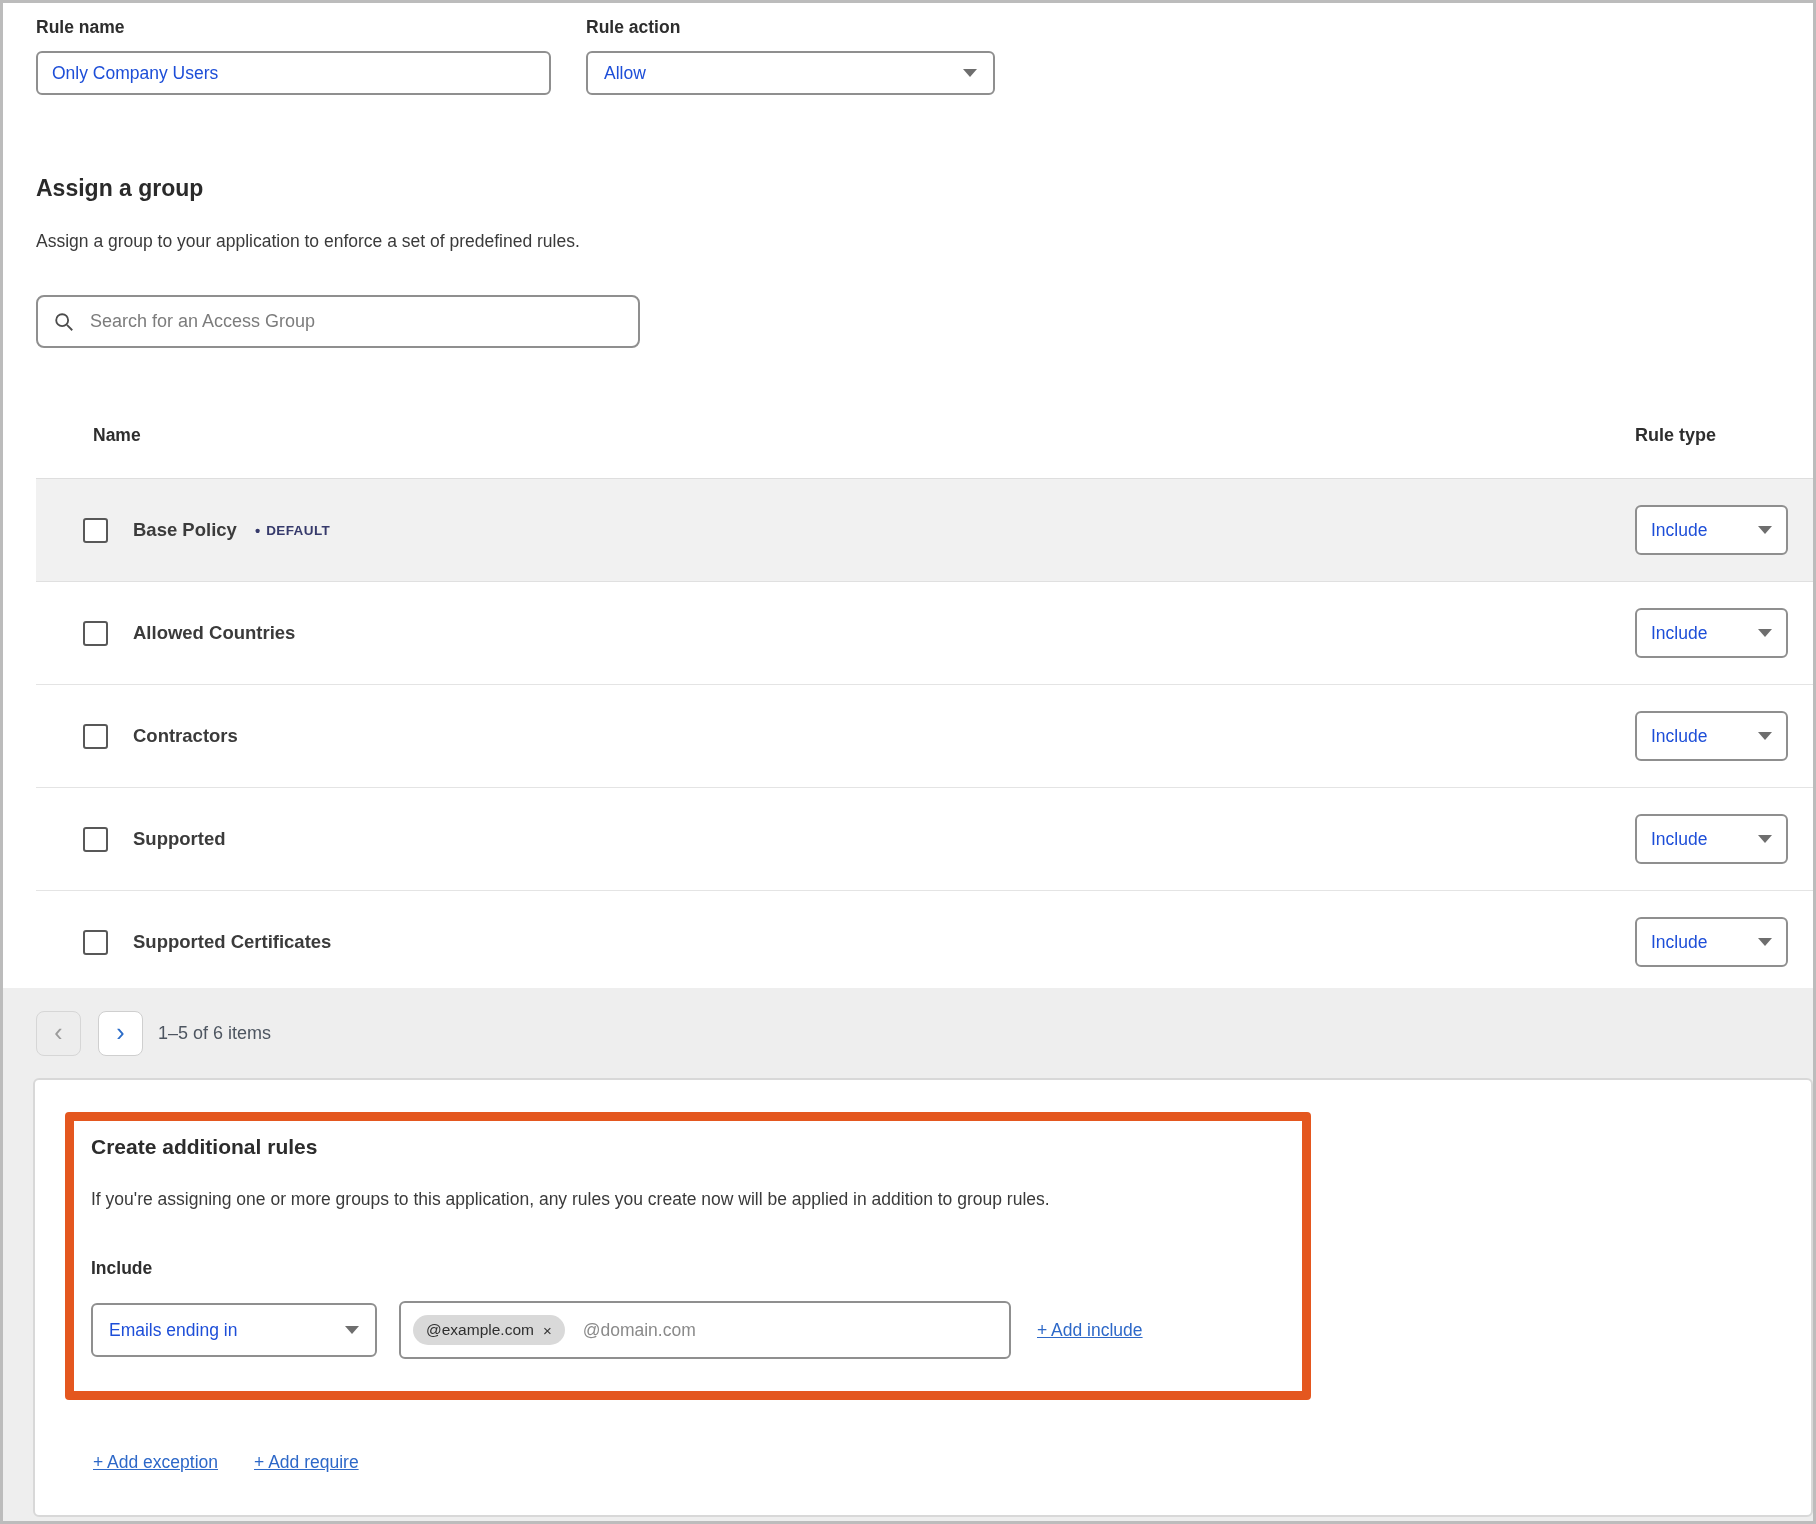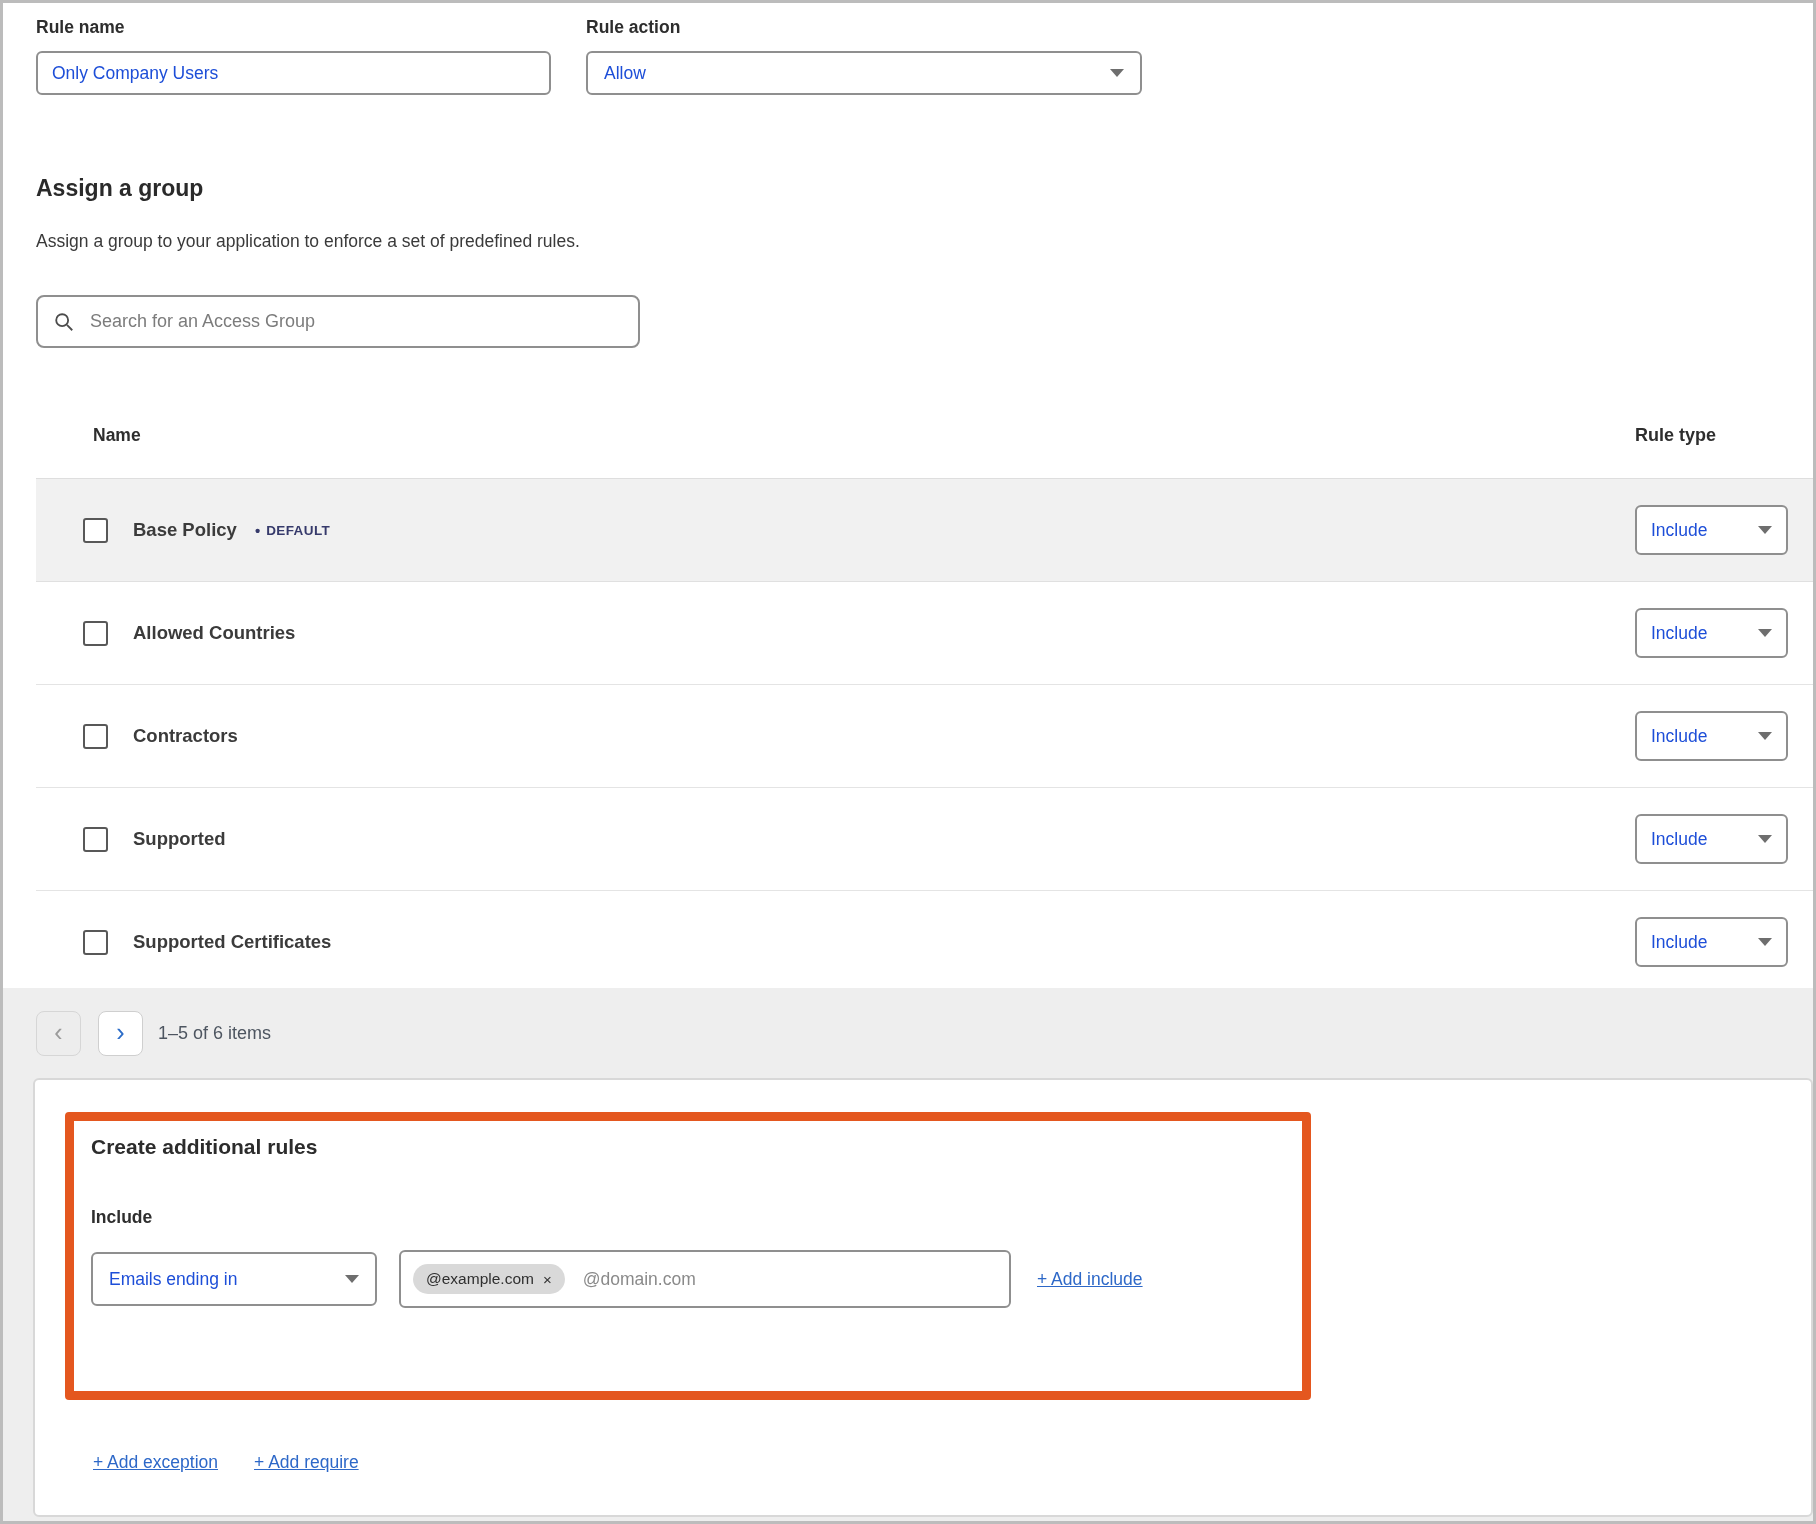--- a/index.html
+++ b/index.html
@@ -19,21 +19,21 @@
     box-sizing:border-box;height:44px;border:2px solid #8f8f8f;border-radius:6px;
     background:#fff;font-size:17.5px;color:#1d4ed8;font-family:inherit;
   }
   .text-input{padding:0 14px;}
   .selectbox{display:flex;align-items:center;justify-content:space-between;padding:0 16px;cursor:pointer;}
   .caret{width:0;height:0;border-left:7px solid transparent;border-right:7px solid transparent;border-top:8px solid #6e6e6e;flex:none;}
   
   .lbl-rule-name{left:33px;top:14px;}
   .inp-rule-name{left:33px;top:48px;width:515px;}
   .lbl-rule-action{left:583px;top:14px;}
-  .sel-rule-action{left:583px;top:48px;width:556px;text-align:center;}
+  .sel-rule-action{left:583px;top:48px;width:409px;text-align:center;}
   
   .h-assign{left:33px;top:172px;margin:0;font-size:23px;font-weight:700;color:#2a2a2a;}
   .p-assign{left:33px;top:228px;margin:0;font-size:17.5px;color:#3a3a3a;}
   .searchbox{
     left:33px;top:292px;width:604px;height:53px;box-sizing:border-box;
     border:2px solid #8f8f8f;border-radius:8px;background:#fff;
     display:flex;align-items:center;padding:0 15px;gap:13px;
   }
   .searchbox input{border:none;outline:none;flex:1;font-size:18px;color:#000000;font-family:inherit;background:transparent;}
   .searchbox input::placeholder{color:#7c7c7c;}
@@ -164,20 +164,21 @@
       <button class="pgbtn">
         <span>›</span>
       </button>
       <span class="pglabel">1–5 of 6 items</span>
     </div>
 
     <div class="card">
 
       <div class="orange">
         <h3 class="h-create">Create additional rules</h3>
+        <p class="p-create">If you're assigning one or more groups to this application, any rules you create now will be applied in addition to group rules.</p>
         <span class="lbl-include">Include</span>
 
         <div class="controls">
           <div class="selectbox sel-emails">
             <span>Emails ending in</span>
             <span class="caret"></span>
           </div>
           <div class="taginput">
             <span class="pill">
               <span>@example.com</span>

